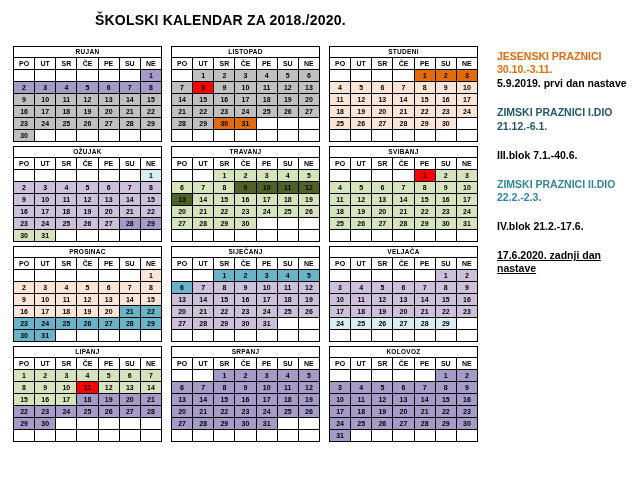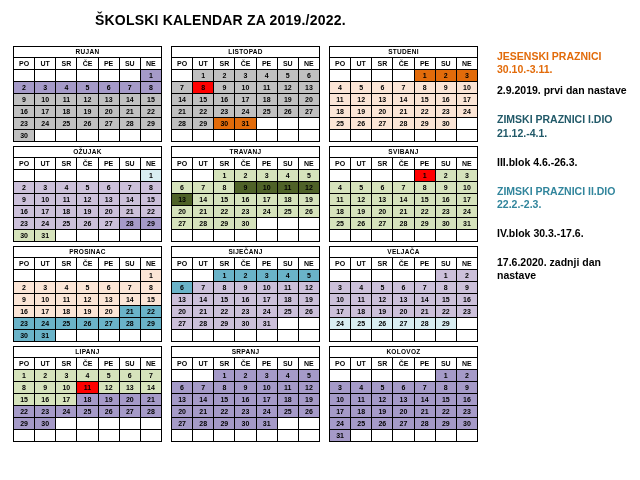--- a/index.html
+++ b/index.html
@@ -23,26 +23,26 @@
     border:1px solid #000;padding:0;margin:0;
     font-size:7px;font-weight:bold;color:#000;text-align:center;
     height:11px;line-height:11px;overflow:hidden;white-space:nowrap;
   }
   table.month th.mname{height:10px;line-height:10px;font-size:6.5px;letter-spacing:.3px;}
   .legend{
     position:absolute;left:497px;top:50px;width:140px;
     font-size:10.5px;font-weight:bold;color:#000;line-height:1.25;
   }
   .legend-item{margin-bottom:16px;}
-  .legend-item.tight{margin-bottom:8px;}
+  .legend-item.tight{margin-bottom:1px;}
 </style>
 </head>
 <body>
 
-<div class="page-title">ŠKOLSKI KALENDAR ZA 2019./2022.</div>
+<div class="page-title">ŠKOLSKI KALENDAR ZA 2018./2020.</div>
 
 <div class="cal-area">
     <table class="month">
       <tbody>
         <tr>
           <th class="mname" colspan="7">RUJAN</th>
         </tr>
         <tr>
           <th>PO</th>
           <th>UT</th>
@@ -875,19 +875,19 @@
           <td style="background:#ffffff"></td>
           <td style="background:#ffffff"></td>
           <td style="background:#ffffff"></td>
         </tr>
       </tbody>
     </table>
   </div>
 
 <div class="legend">
     <div class="legend-item tight" style="color: rgb(226, 107, 10);">JESENSKI PRAZNICI 30.10.-3.11.</div>
-    <div class="legend-item" style="color: rgb(0, 0, 0);">2.9.2019. prvi dan nastave</div>
-    <div class="legend-item" style="color: rgb(33, 89, 104);">ZIMSKI PRAZNICI I.DIO 21.12.-4.1.</div>
-    <div class="legend-item" style="color: rgb(0, 0, 0);">III.blok 4.6.-26.3.</div>
+    <div class="legend-item" style="color: rgb(0, 0, 0);">5.9.2019. prvi dan nastave</div>
+    <div class="legend-item" style="color: rgb(33, 89, 104);">ZIMSKI PRAZNICI I.DIO 21.12.-6.1.</div>
+    <div class="legend-item" style="color: rgb(0, 0, 0);">III.blok 7.1.-40.6.</div>
     <div class="legend-item" style="color: rgb(49, 133, 156);">ZIMSKI PRAZNICI II.DIO 22.2.-2.3.</div>
-    <div class="legend-item" style="color: rgb(0, 0, 0);">IV.blok 30.3.-17.6.</div>
-    <div class="legend-item" style="color: rgb(0, 0, 0);">17.6.2020. zadnji dan nastave</div>
+    <div class="legend-item" style="color: rgb(0, 0, 0);">IV.blok 21.2.-17.6.</div>
+    <div class="legend-item" style="color: rgb(0, 0, 0); text-decoration: underline;">17.6.2020. zadnji dan nastave</div>
   </div>
 
 </body></html>

